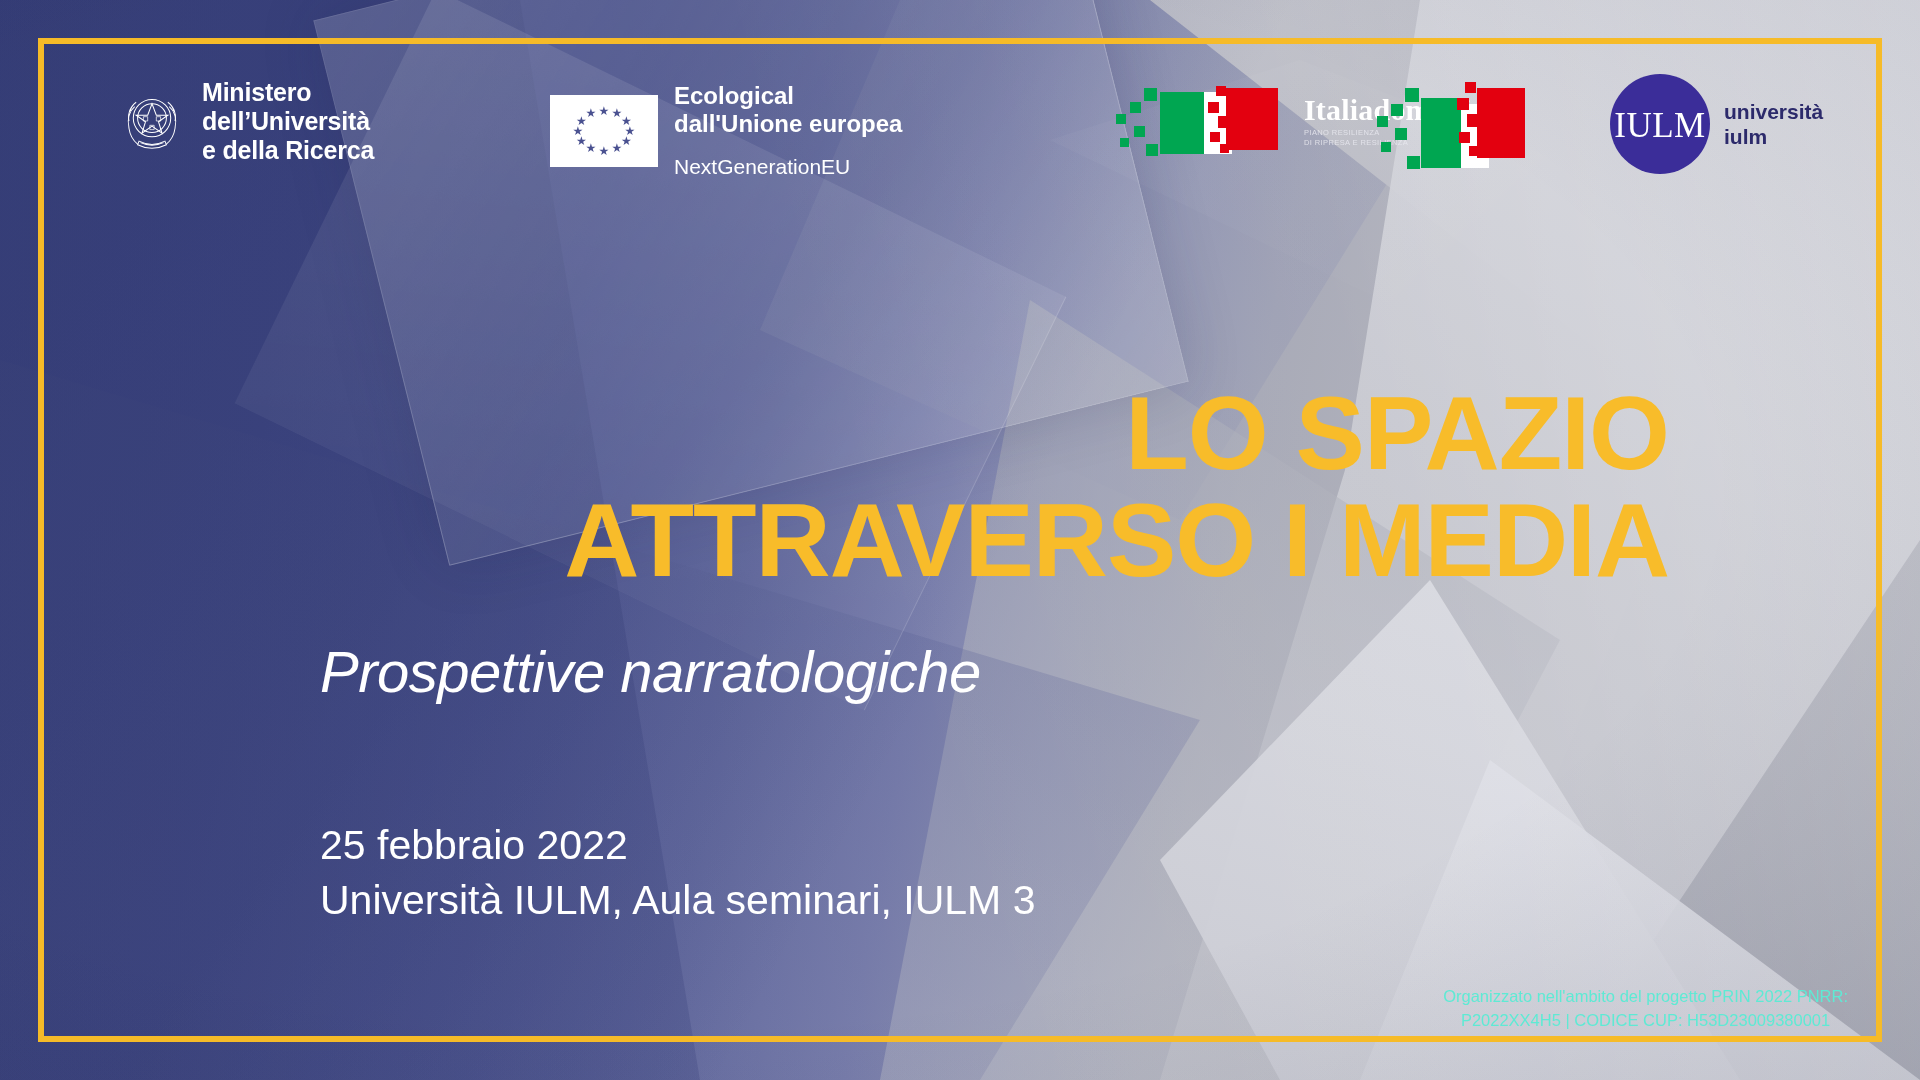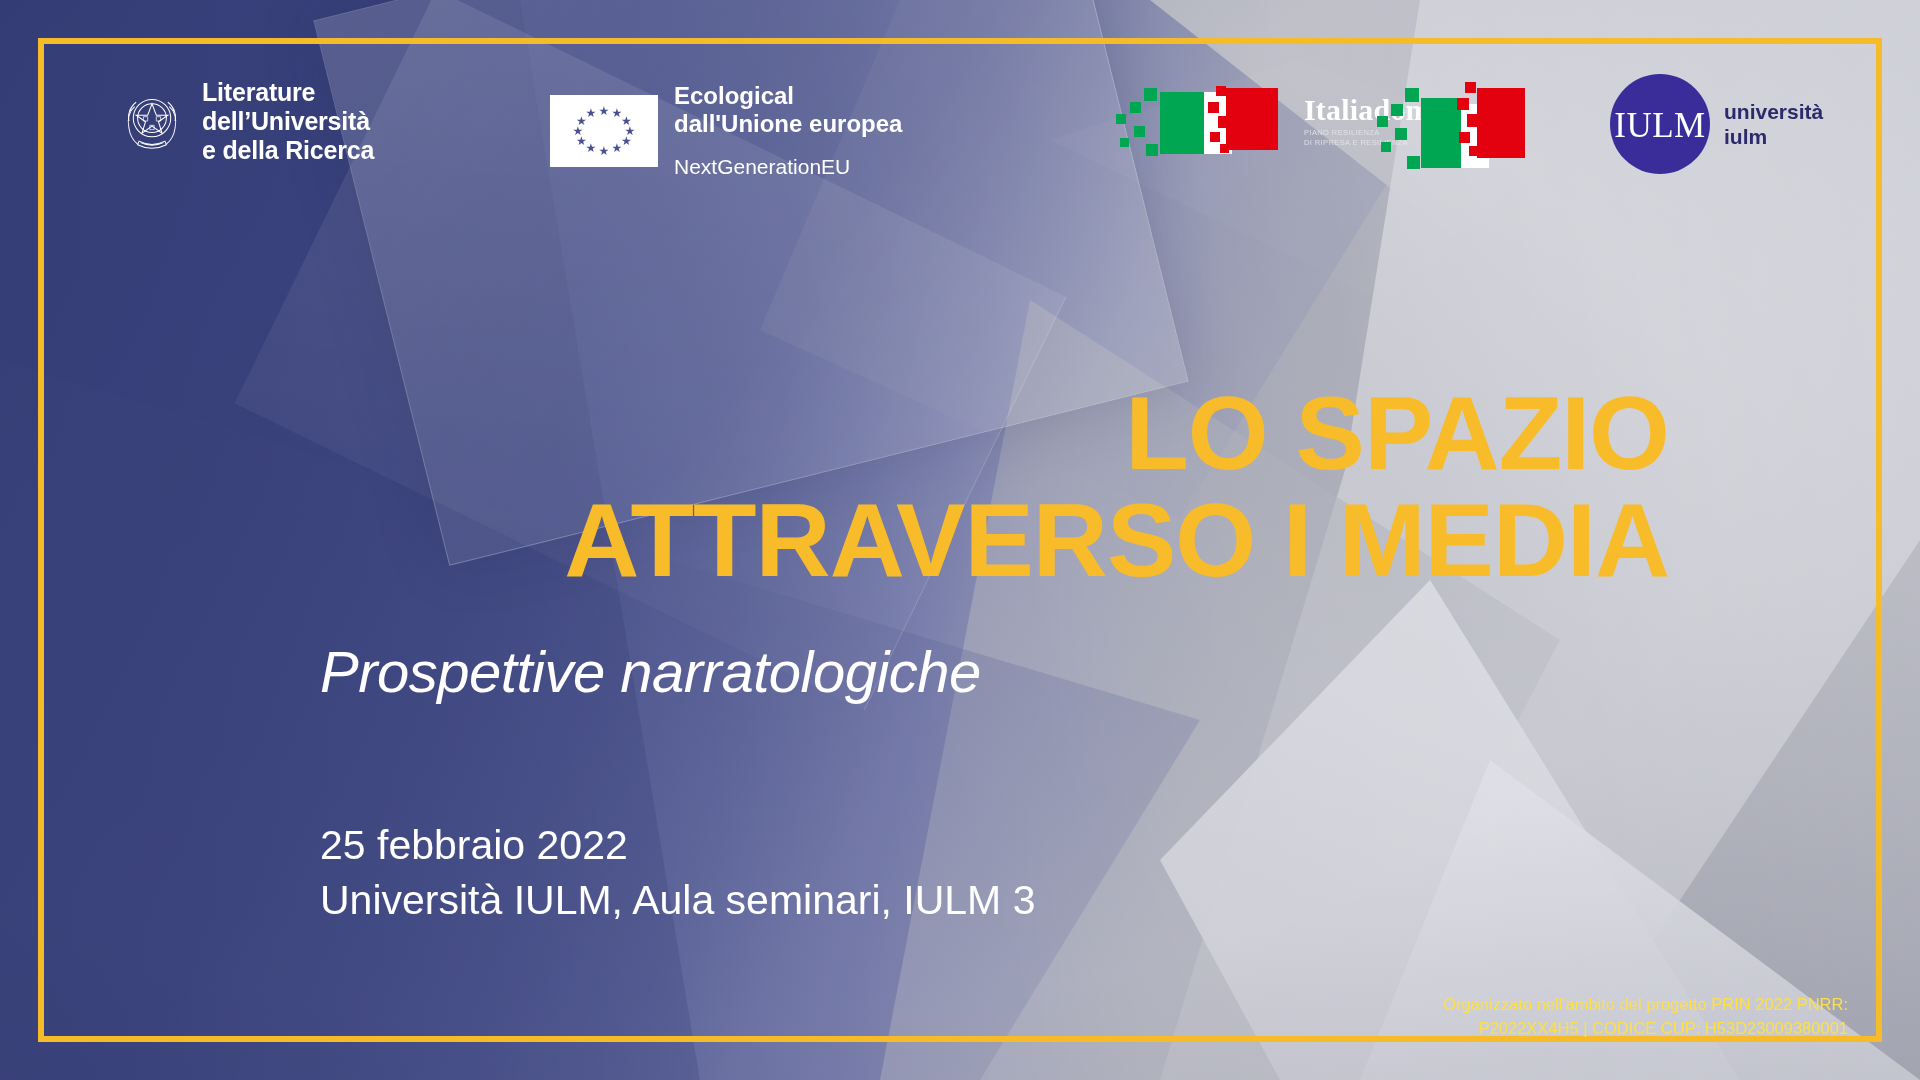--- a/index.html
+++ b/index.html
@@ -265,23 +265,23 @@
     left: 320px; top: 818px;
     color: #ffffff;
     font-size: 41px;
     line-height: 1.33;
     font-weight: normal;
   }
 
   
   .footer {
     position: absolute;
-    right: 72px; bottom: 40px;
-    text-align: right;
-    color: #fde047;
+    right: 72px; bottom: 48px;
+    text-align: center;
+    color: #5eead4;
     font-size: 16.5px;
     line-height: 1.42;
   }
   .footer .f-italic { font-style: italic; }
 </style>
 </head>
 <body>
 
 <div id="poster">
 
@@ -316,21 +316,21 @@
           <path d="M20 34 q-4 8 -2 16 M24 28 q-6 6 -6 14 M28 24 q-7 5 -8 12"></path>
           <path d="M80 34 q4 8 2 16 M76 28 q6 6 6 14 M72 24 q7 5 8 12"></path>
           <path d="M34 80 q16 7 32 0"></path>
           <path d="M32 78 q18 9 36 0 l2 5 q-20 10 -40 0 Z"></path>
         </g>
         <g stroke="#ffffff" stroke-width="1" fill="none">
           <path d="M38 44 h6 v6 h-6 Z M56 44 h6 v6 h-6 Z M47 56 h6 v6 h-6 Z"></path>
         </g>
       </svg>
       <div class="mur-text">
-        <div>Literature</div>
+        <div>Ministero</div>
         <div>dell’Università</div>
         <div>e della Ricerca</div>
       </div>
     </div>
 
     <div class="logo logo-eu">
       <div class="eu-flag">
         <span class="eu-star" style="left:54px;  top:16px;">★</span>
         <span class="eu-star" style="left:67px;  top:18.5px;">★</span>
         <span class="eu-star" style="left:76.5px;top:26px;">★</span>

